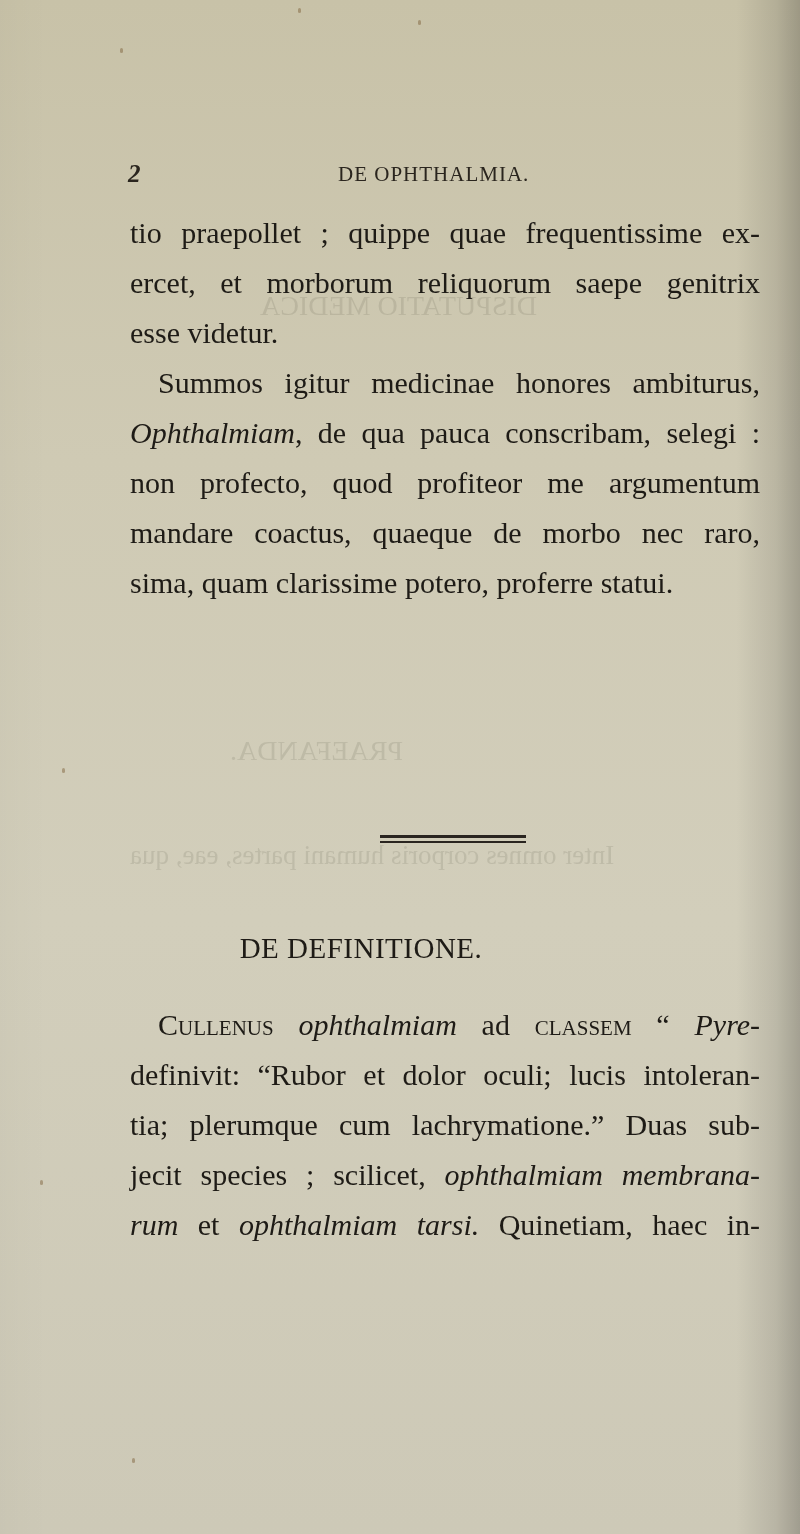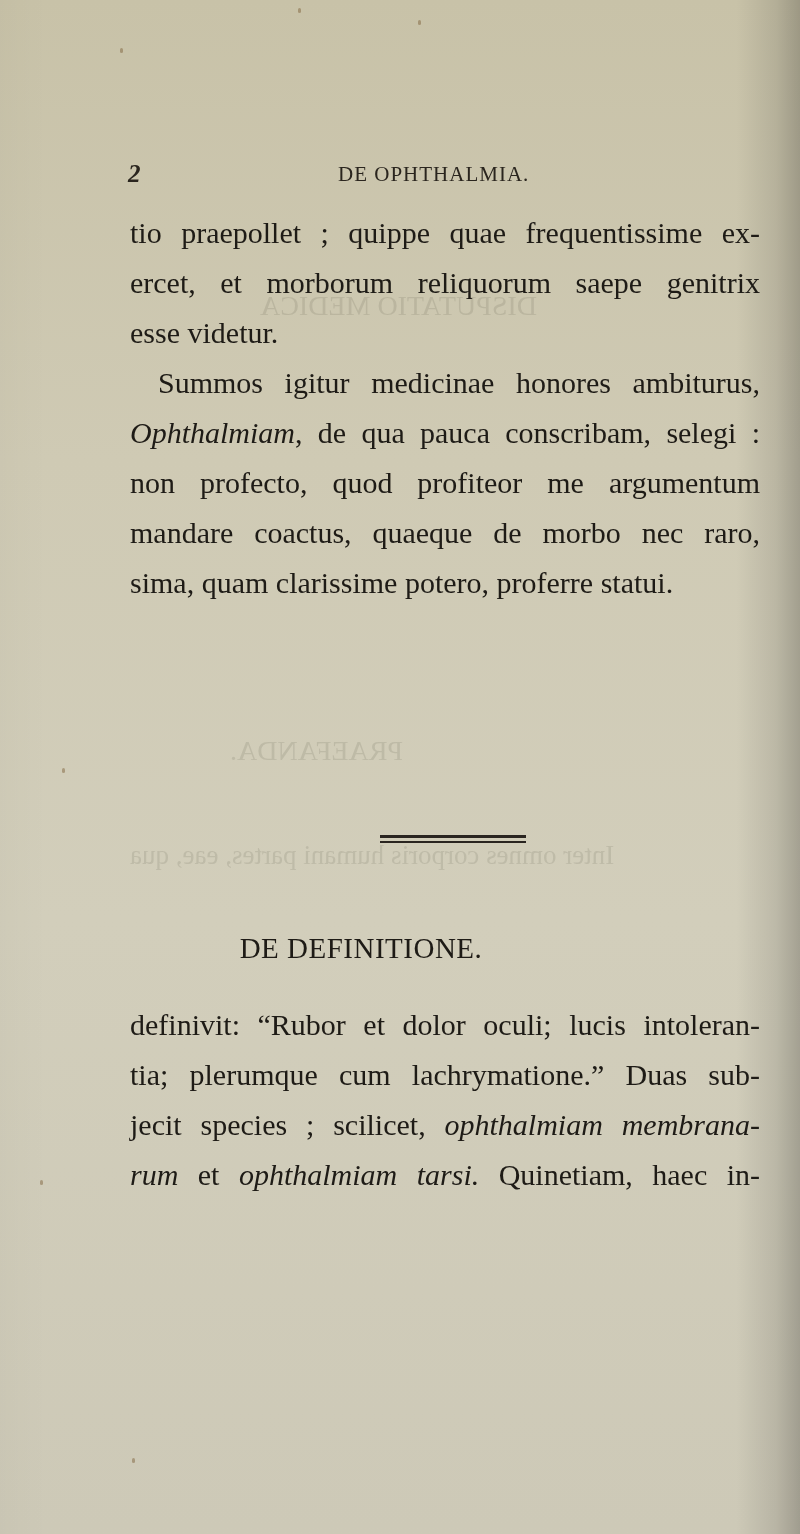--- a/index.html
+++ b/index.html
@@ -148,19 +148,20 @@
   <div class="rule">
     <div class="thick"></div>
     <div class="thin"></div>
   </div>
 
   <div class="section-heading">
     <span>DE DEFINITIONE.</span>
   </div>
 
   <div class="body-text para2">
+    <span class="line indent"><span class="sc">Cullenus</span> <em>ophthalmiam</em><span> ad </span><span class="sc">classem</span><span> “ </span><em>Pyre-</em></span>
     <span class="line">definivit: “Rubor et dolor oculi; lucis intoleran-</span>
     <span class="line">tia; plerumque cum lachrymatione.” Duas sub-</span>
     <span class="line"><span>jecit species ; scilicet, </span><em>ophthalmiam membrana-</em></span>
     <span class="line"><em>rum</em><span> et </span><em>ophthalmiam tarsi.</em><span> Quinetiam, haec in-</span></span>
   </div>
 
 </div>
 
 </body></html>

